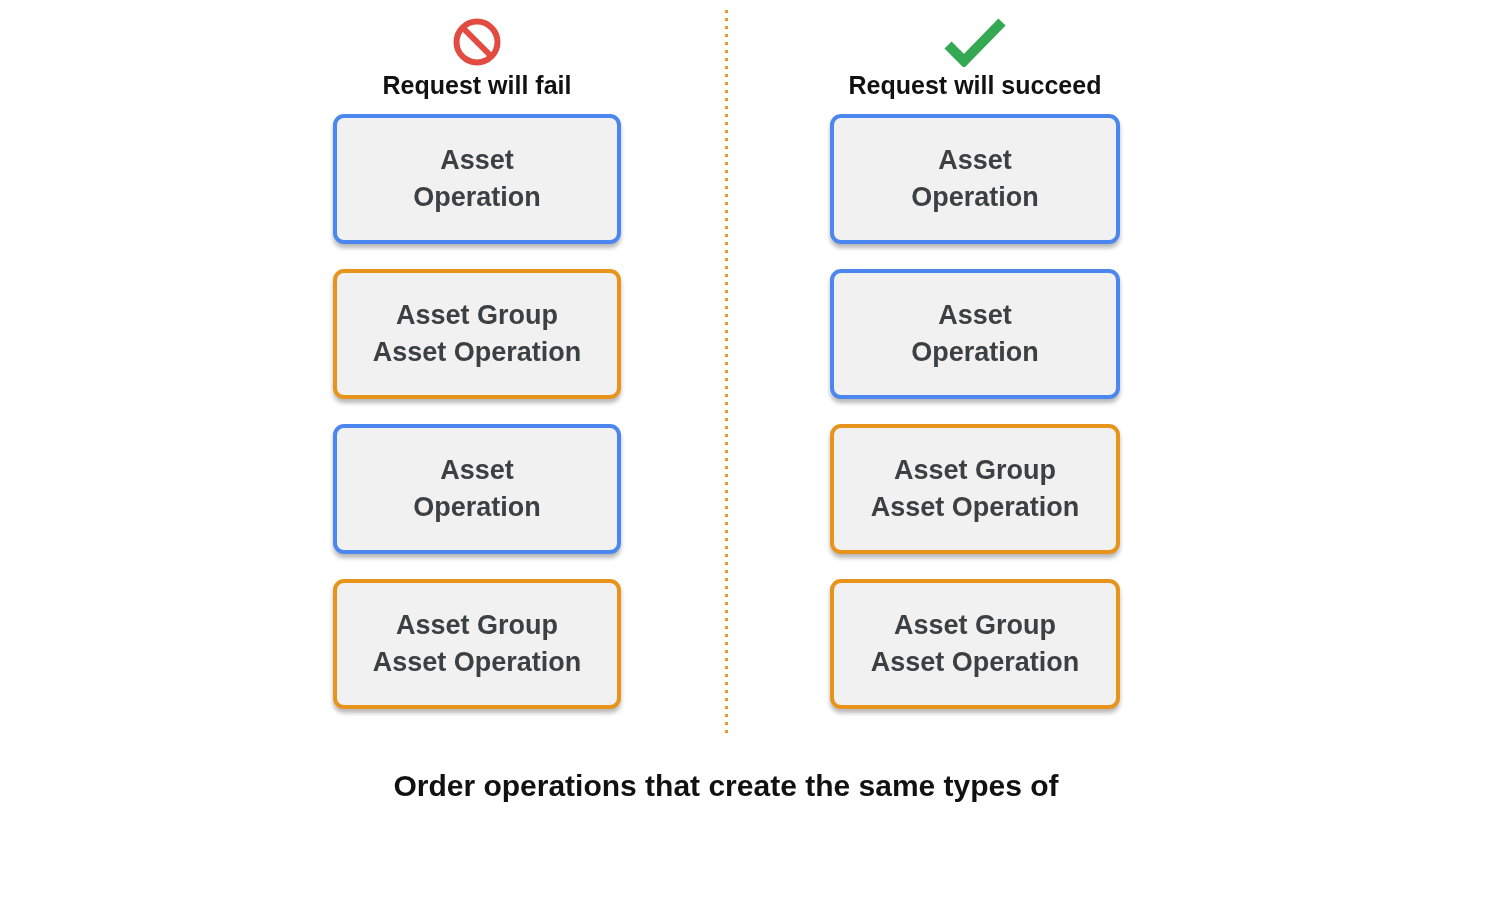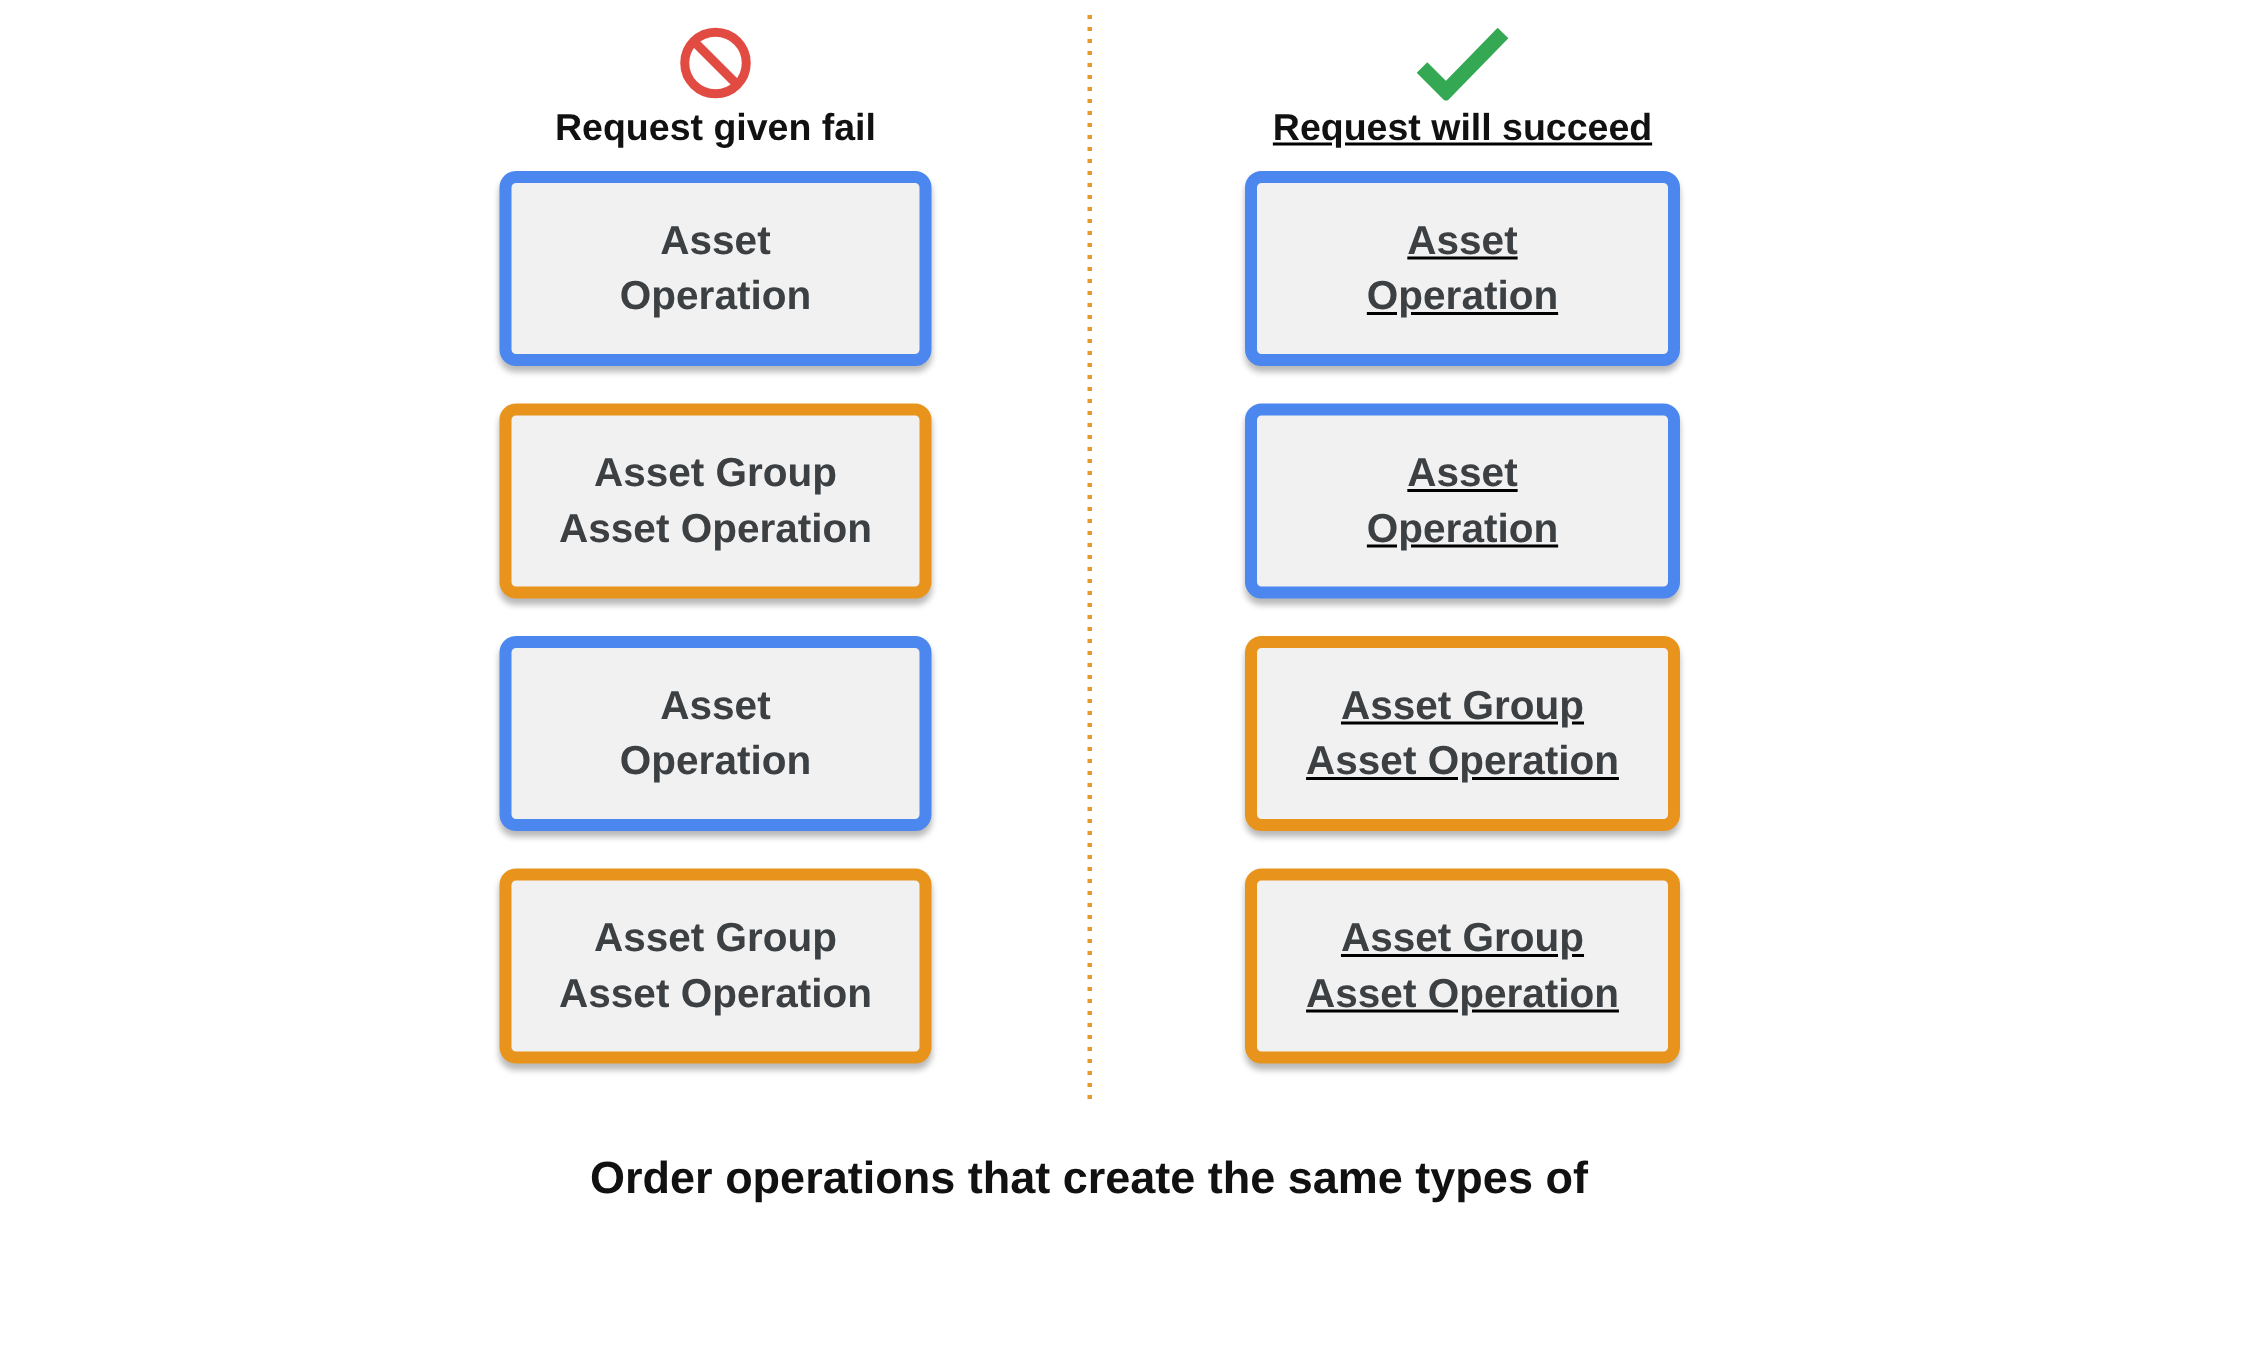--- a/index.html
+++ b/index.html
@@ -14,30 +14,30 @@
   *{margin:0;padding:0;box-sizing:border-box;}
   html,body{background:#ffffff;}
   body{
     font-family:"Liberation Sans","DejaVu Sans",sans-serif;
     width:1505px;height:901px;position:relative;overflow:hidden;
   }
   .canvas{position:absolute;inset:0;width:1505px;height:901px;background:#ffffff;}
 
   .column{position:absolute;top:0;display:flex;flex-direction:column;align-items:center;}
   .column.fail{left:333px;width:288px;}
-  .column.succeed{left:830px;width:290px;text-decoration:underline;}
+  .column.succeed{left:830px;width:290px;}
 
   .icon-wrap{height:52px;margin-top:16px;display:flex;align-items:center;justify-content:center;}
   .col-header{margin-top:3px;font-size:25px;font-weight:bold;color:var(--heading-text);letter-spacing:0;white-space:nowrap;}
 
   .boxes{margin-top:14px;display:flex;flex-direction:column;gap:25px;width:100%;}
   .op-box{
     width:100%;height:130px;
     background:var(--box-bg);
-    border:8px solid #c2410c;
+    border:4px solid #c2410c;
     border-radius:11px;
     display:flex;flex-direction:column;align-items:center;justify-content:center;
     font-size:27px;font-weight:bold;color:var(--box-text);line-height:37px;
     box-shadow:0 4px 4px rgba(0,0,0,0.28);
     text-align:center;
   }
   .op-box[data-type="blue"]{border-color:var(--blue);}
   .op-box[data-type="orange"]{border-color:var(--orange);}
 
   .divider{
@@ -56,21 +56,21 @@
 
 <div class="canvas">
 
   <div class="column fail">
     <div class="icon-wrap">
       <svg width="48" height="48" viewBox="0 0 48 48" aria-hidden="true">
         <circle cx="24" cy="24" r="20.5" fill="none" stroke="var(--red)" stroke-width="6"></circle>
         <line x1="10" y1="10" x2="38" y2="38" stroke="var(--red)" stroke-width="6"></line>
       </svg>
     </div>
-    <div class="col-header">Request given fail</div>
+    <div class="col-header">Request will fail</div>
     <div class="boxes">
       <div class="op-box" data-type="blue">
         <span>Asset</span>
         <span>Operation</span>
       </div>
       <div class="op-box" data-type="orange">
         <span>Asset Group</span>
         <span>Asset Operation</span>
       </div>
       <div class="op-box" data-type="blue">

